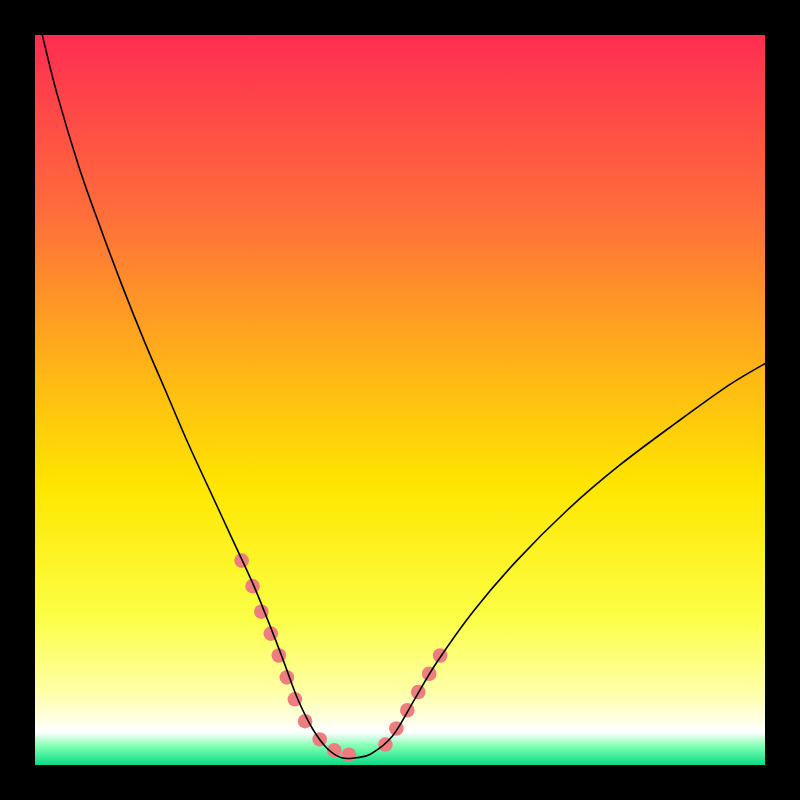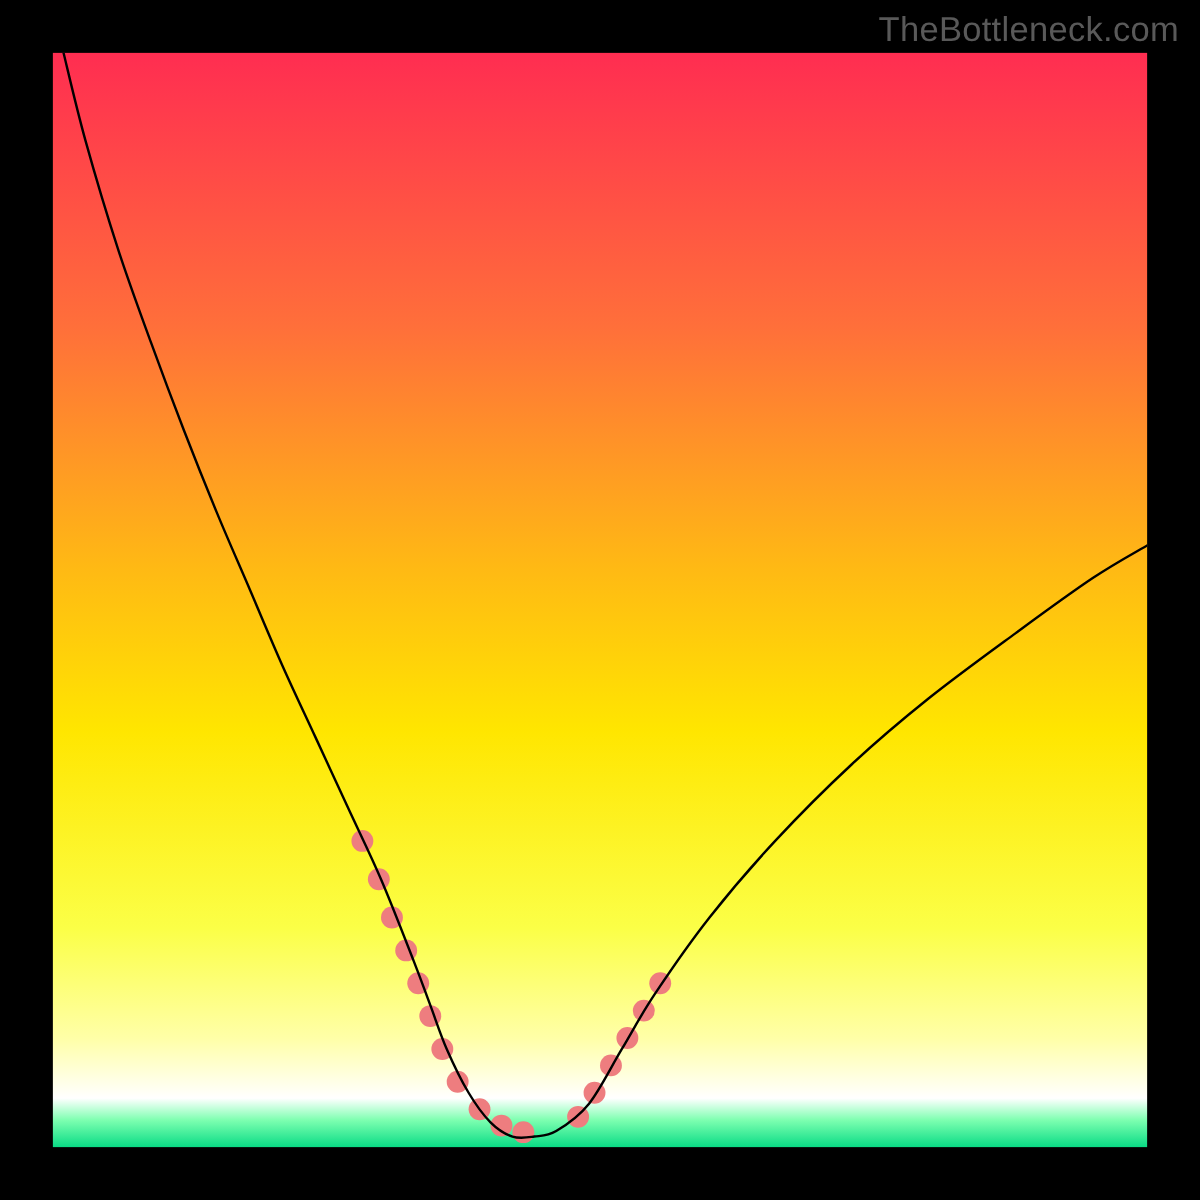--- a/index.html
+++ b/index.html
@@ -78,14 +78,13 @@
           <circle cx="361.35" cy="693.50" r="7.3" fill="#ee7d7f"></circle>
           <circle cx="372.30" cy="675.25" r="7.3" fill="#ee7d7f"></circle>
           <circle cx="383.25" cy="657.00" r="7.3" fill="#ee7d7f"></circle>
           <circle cx="394.20" cy="638.75" r="7.3" fill="#ee7d7f"></circle>
           <circle cx="405.15" cy="620.50" r="7.3" fill="#ee7d7f"></circle>
         </g>
       <path id="curve-path" fill="none" d="M 7.30 0.00 C 9.73 9.73, 15.82 36.50, 21.90 58.40 C 27.98 80.30, 36.50 108.89, 43.80 131.40 C 51.10 153.91, 58.40 173.38, 65.70 193.45 C 73.00 213.53, 80.30 232.99, 87.60 251.85 C 94.90 270.71, 102.20 288.96, 109.50 306.60 C 116.80 324.24, 124.10 340.67, 131.40 357.70 C 138.70 374.73, 146.00 392.38, 153.30 408.80 C 160.60 425.23, 167.90 440.43, 175.20 456.25 C 182.50 472.07, 189.80 487.88, 197.10 503.70 C 204.40 519.52, 211.70 534.12, 219.00 551.15 C 226.30 568.18, 235.43 591.91, 240.90 605.90 C 246.38 619.89, 248.20 625.37, 251.85 635.10 C 255.50 644.83, 258.54 654.57, 262.80 664.30 C 267.06 674.03, 272.53 685.35, 277.40 693.50 C 282.27 701.65, 287.13 708.34, 292.00 713.21 C 296.87 718.08, 301.73 721.12, 306.60 722.70 C 311.47 724.28, 316.33 723.31, 321.20 722.70 C 326.07 722.09, 329.72 722.70, 335.80 719.05 C 341.88 715.40, 350.40 709.92, 357.70 700.80 C 365.00 691.67, 372.30 676.47, 379.60 664.30 C 386.90 652.13, 391.77 642.40, 401.50 627.80 C 411.23 613.20, 424.62 593.73, 438.00 576.70 C 451.38 559.67, 465.98 542.63, 481.80 525.60 C 497.62 508.57, 515.87 490.32, 532.90 474.50 C 549.93 458.68, 565.75 445.30, 584.00 430.70 C 602.25 416.10, 624.15 400.28, 642.40 386.90 C 660.65 373.52, 678.90 360.13, 693.50 350.40 C 708.10 340.67, 723.92 332.15, 730.00 328.50" stroke="#000000" stroke-width="1.6" stroke-linecap="round" stroke-linejoin="round"></path>
     </svg>
   </div>
 
-  <div class="watermark">TheBottleneck.com</div>
 </div>
 
 </body></html>

